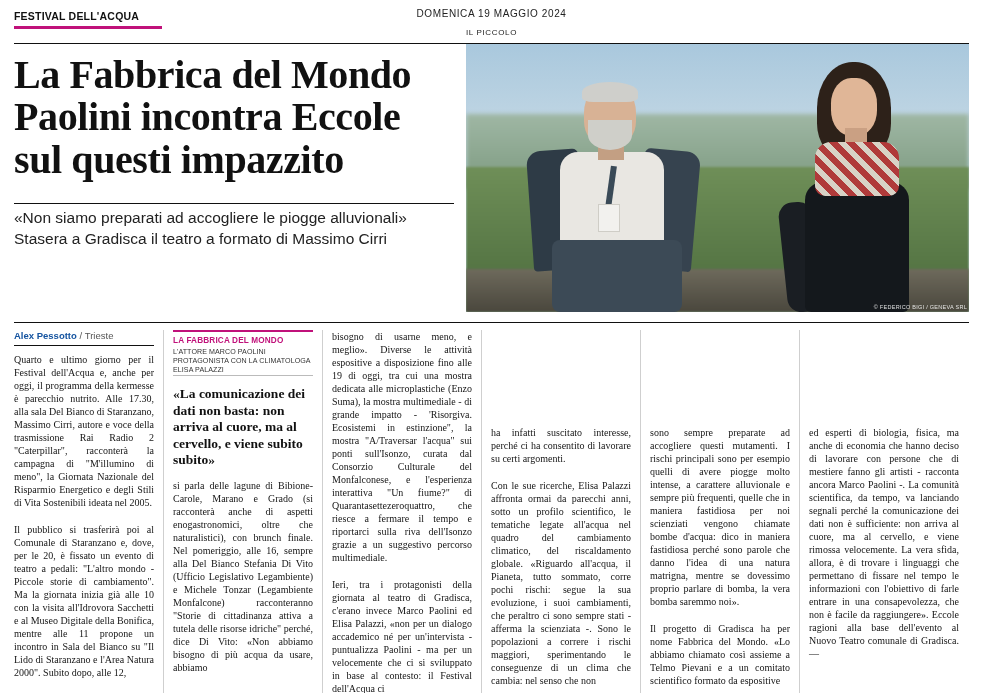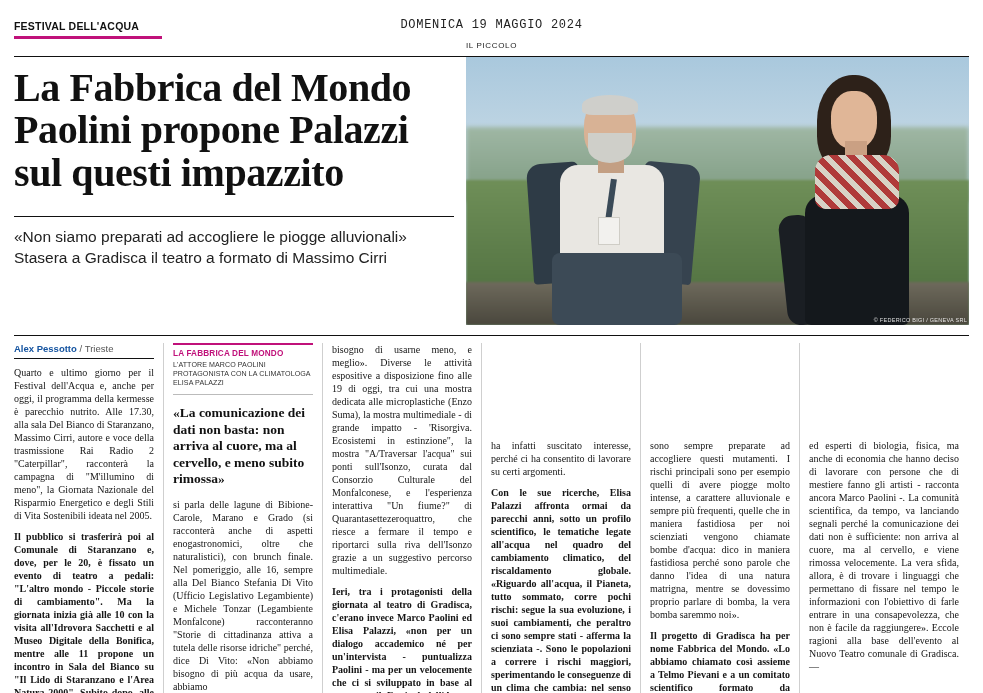--- a/index.html
+++ b/index.html
@@ -18,21 +18,21 @@
     width: 983px; height: 693px;
     position: relative;
     padding: 0;
   }
 
   
   .masthead {
     display: flex;
     align-items: flex-start;
     justify-content: space-between;
-    padding: 18px 14px 0 14px;
+    padding: 8px 14px 0 14px;
   }
   .kicker {
     font-family: "Liberation Sans", sans-serif;
     font-weight: bold;
     font-size: 10.5px;
     letter-spacing: 0.02em;
     color: #111;
     text-transform: uppercase;
     padding-top: 2px;
   }
@@ -40,25 +40,24 @@
     width: 148px;
     height: 3px;
     background: #c0117a;
     margin-top: 4px;
   }
   .masthead-right {
     text-align: center;
     font-family: "Liberation Sans", sans-serif;
   }
   .dateline {
-    font-size: 12px;
+    font-size: 10px;
     letter-spacing: 0.06em;
     color: #222;
     text-transform: uppercase;
-    font-family: Liberation Mono, monospace;
   }
   .paper-name {
     font-size: 8px;
     letter-spacing: 0.08em;
     color: #222;
     margin-top: 9px;
     text-transform: uppercase;
   }
   .masthead-spacer { width: 148px; }
 
@@ -84,21 +83,21 @@
     font-size: 40px;
     line-height: 1.06;
     letter-spacing: -0.01em;
     color: #111;
     margin: 0;
   }
   .headline .line { display: block; }
   .subhead-wrap {
     margin-top: 22px;
     border-top: 1px solid #111;
-    padding-top: 10px;
+    padding-top: 4px;
   }
   .subhead {
     font-family: "Liberation Sans", sans-serif;
     font-size: 15.5px;
     line-height: 1.32;
     color: #222;
     font-weight: 400;
   }
   .subhead .l { display: block; }
   .photo-col {
@@ -238,21 +237,21 @@
   .col:last-child { border-right: none; margin-right: 0; padding-right: 0; }
   .col p {
     margin: 0 0 0 0;
     font-size: 10px;
     line-height: 1.30;
     text-align: justify;
     text-justify: inter-word;
     hyphens: auto;
     color: #151515;
   }
-  .col p + p { text-indent: 0; margin-top: 8px; font-weight: bold; }
+  .col p + p { text-indent: 0; margin-top: 14px; }
 
   .byline {
     font-family: "Liberation Sans", sans-serif;
     font-size: 9.5px;
     font-weight: bold;
     color: #1554a0;
     margin-bottom: 2px;
   }
   .byline .place {
     color: #555;
@@ -273,21 +272,20 @@
     padding-top: 4px;
   }
   .boxsub {
     font-family: "Liberation Sans", sans-serif;
     font-size: 7.1px;
     line-height: 1.28;
     letter-spacing: 0.01em;
     color: #333;
     text-transform: uppercase;
     margin-top: 3px;
-    padding-bottom: 6px;
     border-bottom: 1px solid #bbb;
   }
   .pullquote {
     font-family: "Liberation Serif", serif;
     font-weight: bold;
     font-size: 13.5px;
     line-height: 1.22;
     color: #111;
     margin-top: 10px;
     padding-bottom: 10px;
@@ -310,21 +308,21 @@
     </div>
     <div class="masthead-spacer"></div>
   </div>
 
   <div class="rule-top"></div>
 
   <div class="top-area">
     <div class="headline-col">
       <h1 class="headline">
         <span class="line">La Fabbrica del Mondo</span>
-        <span class="line">Paolini propone Palazzi</span>
+        <span class="line">Paolini incontra Eccole</span>
         <span class="line">sul questi impazzito</span>
       </h1>
       <div class="subhead-wrap">
         <div class="subhead">
           <span class="l">«Non siamo preparati ad accogliere le piogge alluvionali»</span>
           <span class="l">Stasera a Gradisca il teatro a formato di Massimo Cirri</span>
         </div>
       </div>
     </div>
 
@@ -373,37 +371,37 @@
         <span class="place">Trieste</span>
       </div>
       <div class="byline-rule"></div>
       <p>Quarto e ultimo giorno per il Festival dell'Acqua e, anche per oggi, il programma della kermesse è parecchio nutrito. Alle 17.30, alla sala Del Bianco di Staranzano, Massimo Cirri, autore e voce della trasmissione Rai Radio 2 "Caterpillar", racconterà la campagna di "M'illumino di meno", la Giornata Nazionale del Risparmio Energetico e degli Stili di Vita Sostenibili ideata nel 2005.</p>
       <p>Il pubblico si trasferirà poi al Comunale di Staranzano e, dove, per le 20, è fissato un evento di teatro a pedali: "L'altro mondo - Piccole storie di cambiamento". Ma la giornata inizia già alle 10 con la visita all'Idrovora Sacchetti e al Museo Digitale della Bonifica, mentre alle 11 propone un incontro in Sala del Bianco su "Il Lido di Staranzano e l'Area Natura 2000". Subito dopo, alle 12,</p>
     </div>
 
     <div class="col">
       <div class="boxhead">LA FABBRICA DEL MONDO</div>
       <div class="boxsub">L'ATTORE MARCO PAOLINI PROTAGONISTA CON LA CLIMATOLOGA ELISA PALAZZI</div>
-      <div class="pullquote">«La comunicazione dei dati non basta: non arriva al cuore, ma al cervello, e meno subito rimossa»</div>
+      <div class="pullquote">«La comunicazione dei dati non basta: non arriva al cuore, ma al cervello, e viene subito subito»</div>
       <p>si parla delle lagune di Bibione-Carole, Marano e Grado (si racconterà anche di aspetti enogastronomici, oltre che naturalistici), con brunch finale. Nel pomeriggio, alle 16, sempre alla Del Bianco Stefania Di Vito (Ufficio Legislativo Legambiente) e Michele Tonzar (Legambiente Monfalcone) racconteranno "Storie di cittadinanza attiva a tutela delle risorse idriche" perché, dice Di Vito: «Non abbiamo bisogno di più acqua da usare, abbiamo</p>
     </div>
 
     <div class="col">
       <p>bisogno di usarne meno, e meglio». Diverse le attività espositive a disposizione fino alle 19 di oggi, tra cui una mostra dedicata alle microplastiche (Enzo Suma), la mostra multimediale - di grande impatto - 'Risorgiva. Ecosistemi in estinzione", la mostra "A/Traversar l'acqua" sui ponti sull'Isonzo, curata dal Consorzio Culturale del Monfalconese, e l'esperienza interattiva "Un fiume?" di Quarantasettezeroquattro, che riesce a fermare il tempo e riportarci sulla riva dell'Isonzo grazie a un suggestivo percorso multimediale.</p>
       <p>Ieri, tra i protagonisti della giornata al teatro di Gradisca, c'erano invece Marco Paolini ed Elisa Palazzi, «non per un dialogo accademico né per un'intervista - puntualizza Paolini - ma per un velocemente che ci si sviluppato in base al contesto: il Festival dell'Acqua ci</p>
     </div>
 
     <div class="col col-offset">
       <p>ha infatti suscitato interesse, perché ci ha consentito di lavorare su certi argomenti.</p>
       <p>Con le sue ricerche, Elisa Palazzi affronta ormai da parecchi anni, sotto un profilo scientifico, le tematiche legate all'acqua nel quadro del cambiamento climatico, del riscaldamento globale. «Riguardo all'acqua, il Pianeta, tutto sommato, corre pochi rischi: segue la sua evoluzione, i suoi cambiamenti, che peraltro ci sono sempre stati - afferma la scienziata -. Sono le popolazioni a correre i rischi maggiori, sperimentando le conseguenze di un clima che cambia: nel senso che non</p>
     </div>
 
     <div class="col col-offset">
       <p>sono sempre preparate ad accogliere questi mutamenti. I rischi principali sono per esempio quelli di avere piogge molto intense, a carattere alluvionale e sempre più frequenti, quelle che in maniera fastidiosa per noi scienziati vengono chiamate bombe d'acqua: dico in maniera fastidiosa perché sono parole che danno l'idea di una natura matrigna, mentre se dovessimo proprio parlare di bomba, la vera bomba saremmo noi».</p>
-      <p>Il progetto di Gradisca ha per nome Fabbrica del Mondo. «Lo abbiamo chiamato così assieme a Telmo Pievani e a un comitato scientifico formato da antropologi</p>
+      <p>Il progetto di Gradisca ha per nome Fabbrica del Mondo. «Lo abbiamo chiamato così assieme a Telmo Pievani e a un comitato scientifico formato da espositive</p>
 
     </div>
 
     <div class="col col-offset">
       <p>ed esperti di biologia, fisica, ma anche di economia che hanno deciso di lavorare con persone che di mestiere fanno gli artisti - racconta ancora Marco Paolini -. La comunità scientifica, da tempo, va lanciando segnali perché la comunicazione dei dati non è sufficiente: non arriva al cuore, ma al cervello, e viene rimossa velocemente. La vera sfida, allora, è di trovare i linguaggi che permettano di fissare nel tempo le informazioni con l'obiettivo di farle entrare in una consapevolezza, che non è facile da raggiungere». Eccole ragioni alla base dell'evento al Nuovo Teatro comunale di Gradisca. —</p>
 
     </div>
 
   </div>
 </div>

